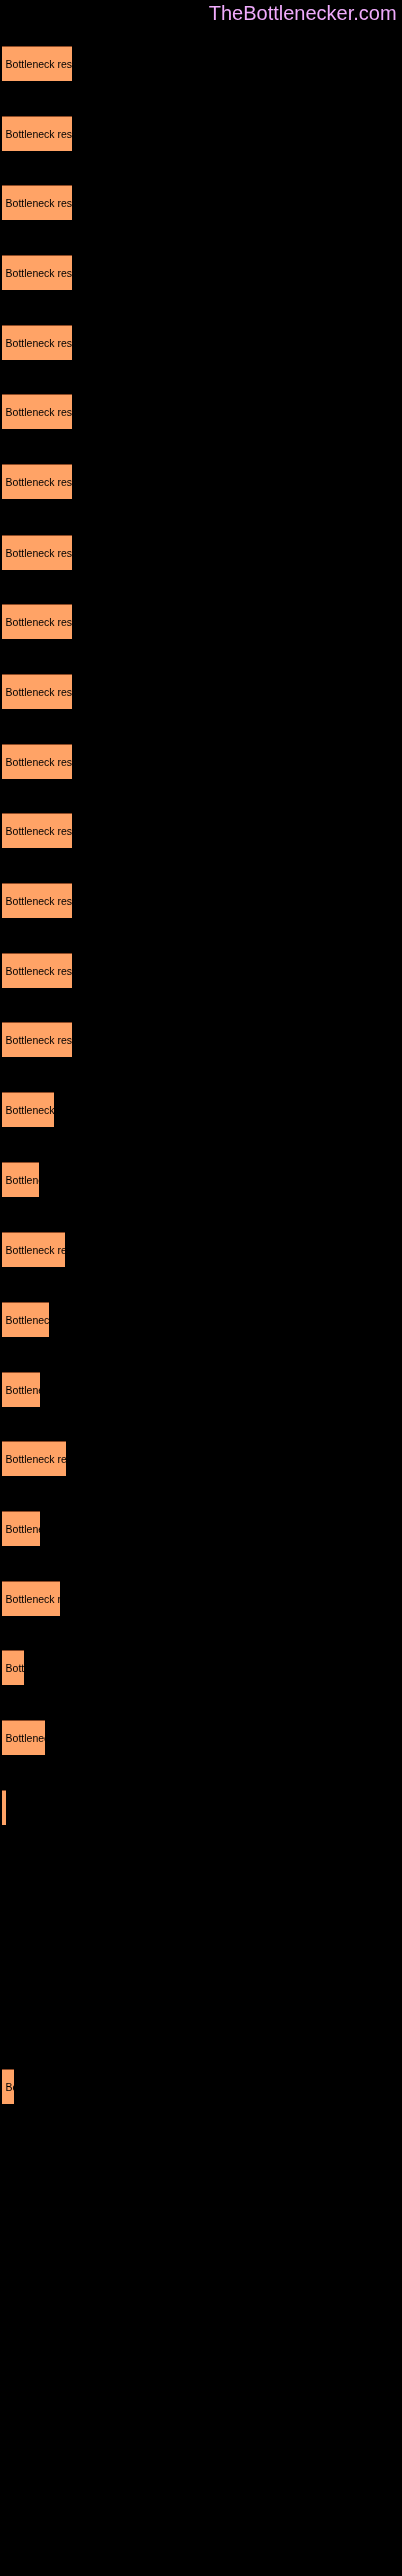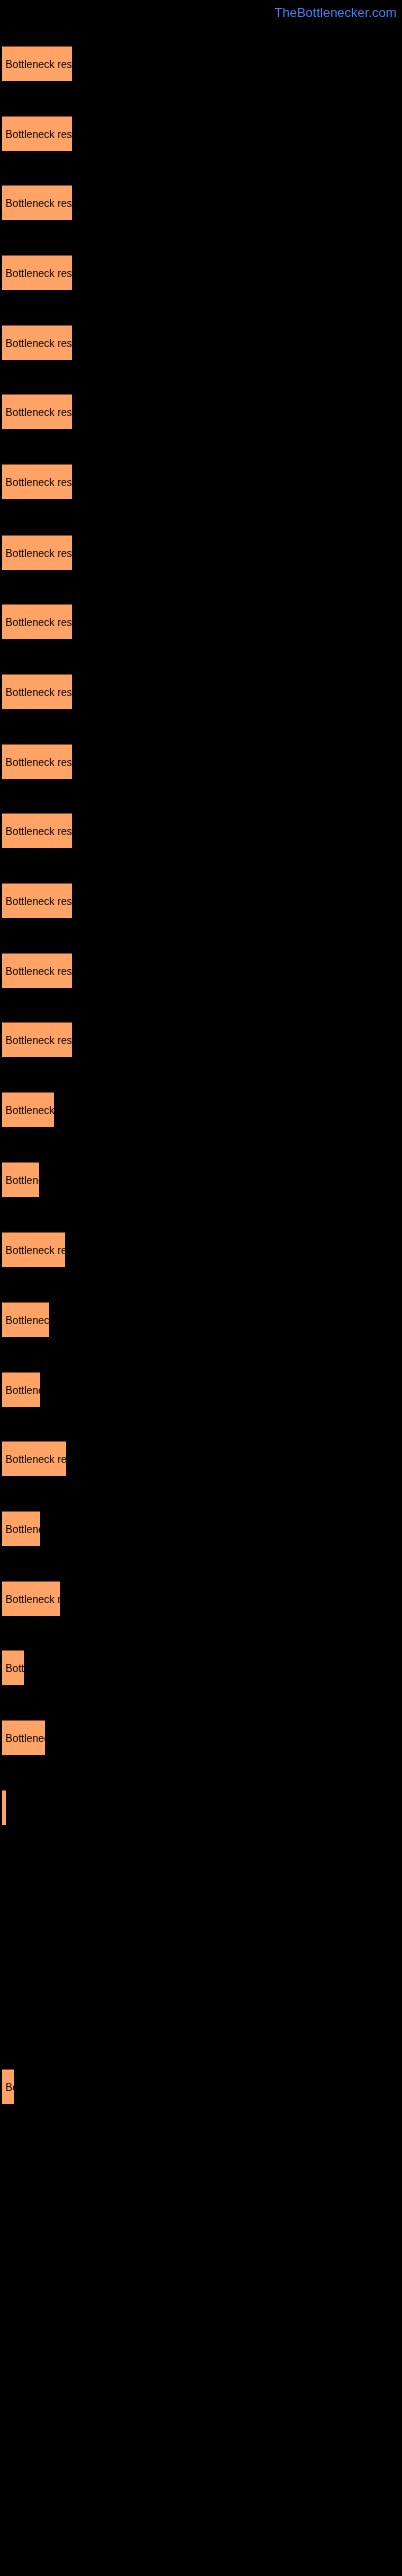--- a/index.html
+++ b/index.html
@@ -13,22 +13,22 @@
     width: 403px;
     height: 2576px;
     background: #000000;
     overflow: hidden;
     font-family: "Liberation Sans", sans-serif;
   }
   #watermark {
     position: absolute;
     right: 6.4px;
     top: 1.6px;
-    color: #3b82f6;
-    font-size: 13px;
+    color: #f0abfc;
+    font-size: 20px;
     font-family: "Liberation Sans", sans-serif;
     letter-spacing: 0px;
     white-space: nowrap;
     line-height: 22.5px;
   }
   #bars {
     position: absolute;
     left: 0;
     top: 0;
     width: 403px;

